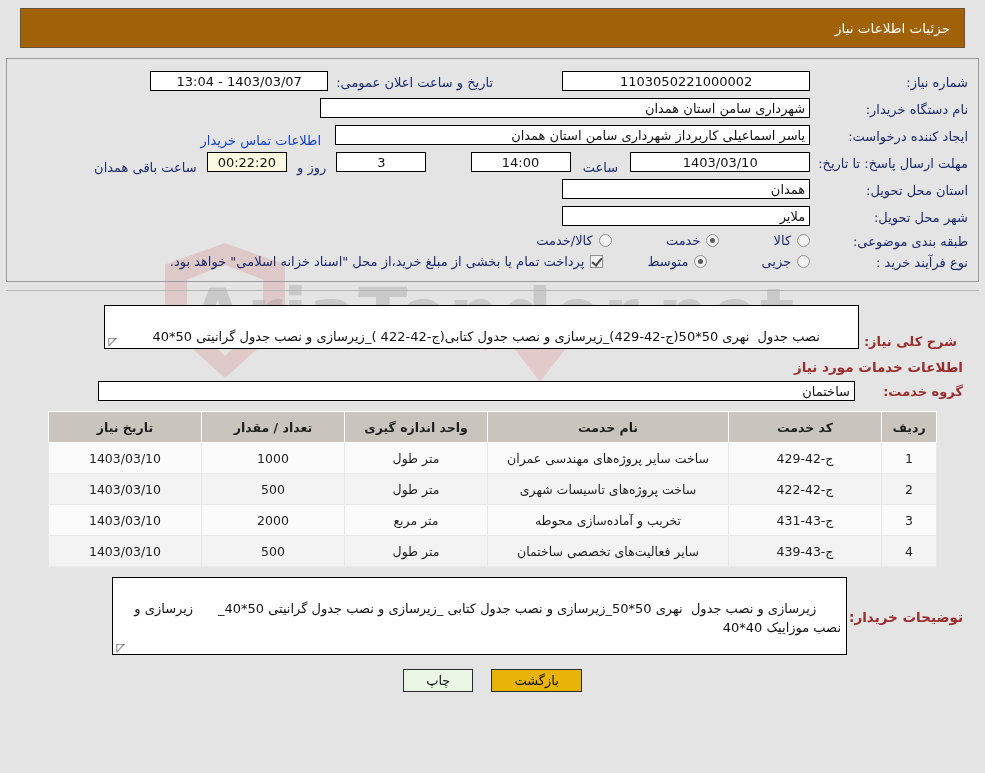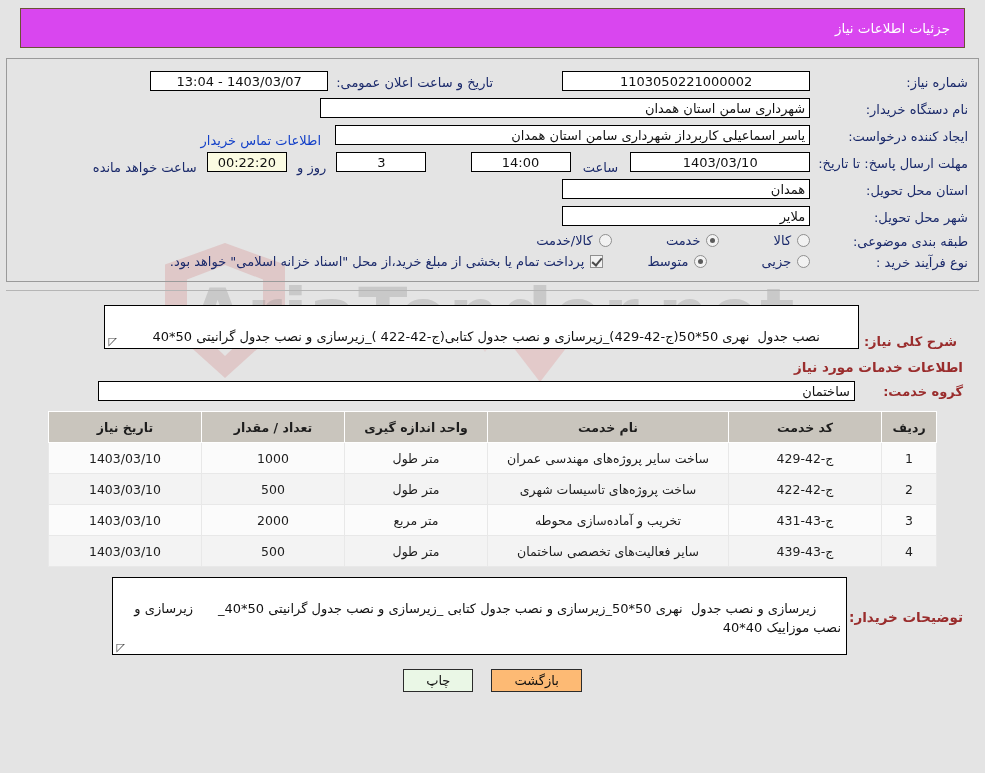--- a/index.html
+++ b/index.html
@@ -75,21 +75,21 @@
     border-right: 30px solid transparent;
     border-top: 42px solid rgba(230,190,190,0.40);
   }
 
   .page { position: relative; z-index: 2; }
 
   
   .titlebar {
     margin: 8px 20px 0 20px;
     height: 40px;
-    background: #d946ef;
+    background: #a16207;
     border: 1px solid #6b5236;
     color: #ffffff;
     display: flex;
     align-items: center;
     justify-content: flex-start;
     padding: 0 14px;
     font-size: 13.5px;
     box-sizing: border-box;
   }
 
@@ -273,21 +273,21 @@
   }
   .btn {
     border: 1px solid #2b2b2b;
     font-size: 13px;
     padding: 3px 22px;
     cursor: pointer;
     color: #111;
     font-family: inherit;
   }
   .btn-print { background: #eaf7e6; }
-  .btn-back  { background: #fdba74; }
+  .btn-back  { background: #eab308; }
 </style>
 </head>
 <body>
 
 <div class="watermark">
   <div class="wm-shield"></div>
   <div class="wm-arrow"></div>
   <div class="wm-arrow2"></div>
   <div class="wm-text">AriaTender.net</div>
 </div>
@@ -329,21 +329,21 @@
 
       <tr>
         <td class="lbl">مهلت ارسال پاسخ: تا تاریخ:</td>
         <td colspan="3">
           <span class="fld ctr" style="width:180px">1403/03/10</span>
           <span class="note-inline" style="margin:0 8px">ساعت</span>
           <span class="fld ctr" style="width:100px">14:00</span>
           <span class="fld ctr" style="width:90px;margin-right:40px">3</span>
           <span class="note-inline" style="margin:0 6px">روز و</span>
           <span class="fld ctr fld-yellow" style="width:80px">00:22:20</span>
-          <span class="note-inline" style="margin-right:6px">ساعت خواهد مانده</span>
+          <span class="note-inline" style="margin-right:6px">ساعت باقی همدان</span>
         </td>
       </tr>
 
       <tr>
         <td class="lbl">استان محل تحویل:</td>
         <td colspan="3">
           <span class="fld rt" style="width:248px">همدان</span>
         </td>
       </tr>
 

